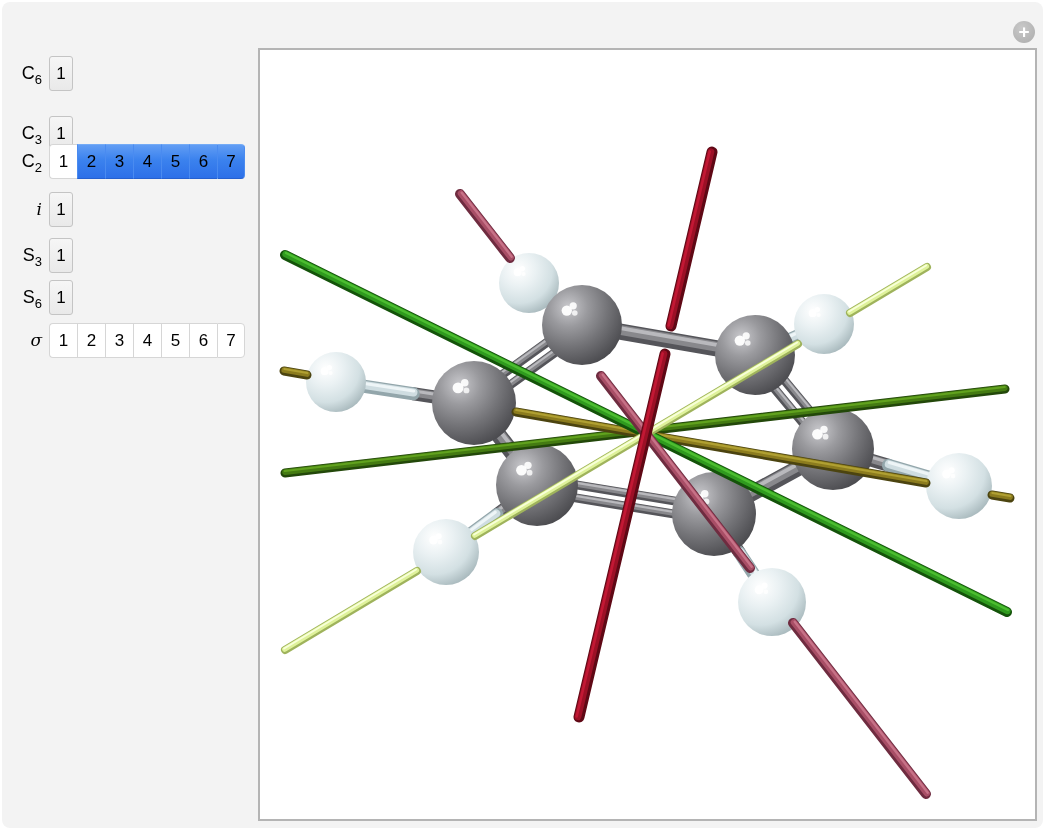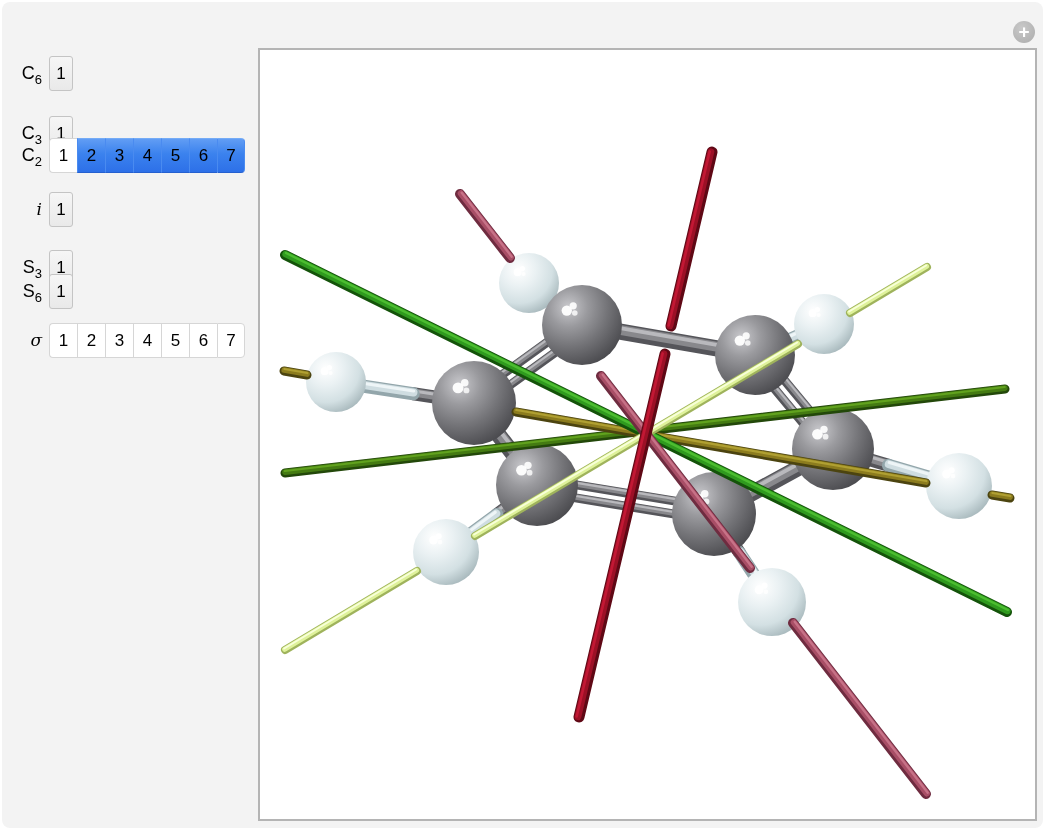--- a/index.html
+++ b/index.html
@@ -2,22 +2,22 @@
 <html><head>
 <meta charset="utf-8">
 <style>
   html,body{margin:0;padding:0;background:#ffffff;font-family:"Liberation Sans",sans-serif;}
   #stage{position:relative;width:1046px;height:834px;background:#ffffff;overflow:hidden;}
   #frame{position:absolute;left:2px;top:2px;width:1041px;height:826px;background:#f3f3f3;
          border-radius:8px;}
   
   #controls{position:absolute;left:0;top:0;width:256px;height:826px;}
   .ctl-row{position:absolute;left:0;height:35px;display:flex;align-items:center;}
-  .row-c6{top:54px}.row-c3{top:114px}.row-c2{top:136px}.row-i{top:190px}
-  .row-s3{top:248px}.row-s6{top:272px}.row-sigma{top:321px}
+  .row-c6{top:54px}.row-c3{top:114px}.row-c2{top:142px}.row-i{top:190px}
+  .row-s3{top:236px}.row-s6{top:278px}.row-sigma{top:321px}
   .ctl-label{width:40px;text-align:right;padding-right:7px;font-size:18px;color:#000;
              white-space:nowrap;line-height:35px;}
   .ctl-label .sub{font-size:13px;position:relative;top:5px;left:0px;}
   .ctl-label.it{font-style:italic;font-family:"DejaVu Serif",serif;font-size:17px;}
   .btn-group{display:flex;align-items:stretch;height:35px;}
   .sbtn{display:flex;align-items:center;justify-content:center;font-size:17px;color:#000;
         box-sizing:border-box;cursor:default;}
   .sbtn.gray{width:24px;height:35px;background:linear-gradient(#f6f6f6,#e9e9e9);
              border:1px solid #c4c4c4;border-radius:3px;}
   .sbtn.white{width:28px;height:35px;background:#ffffff;border-top:1px solid #d6d6d6;

